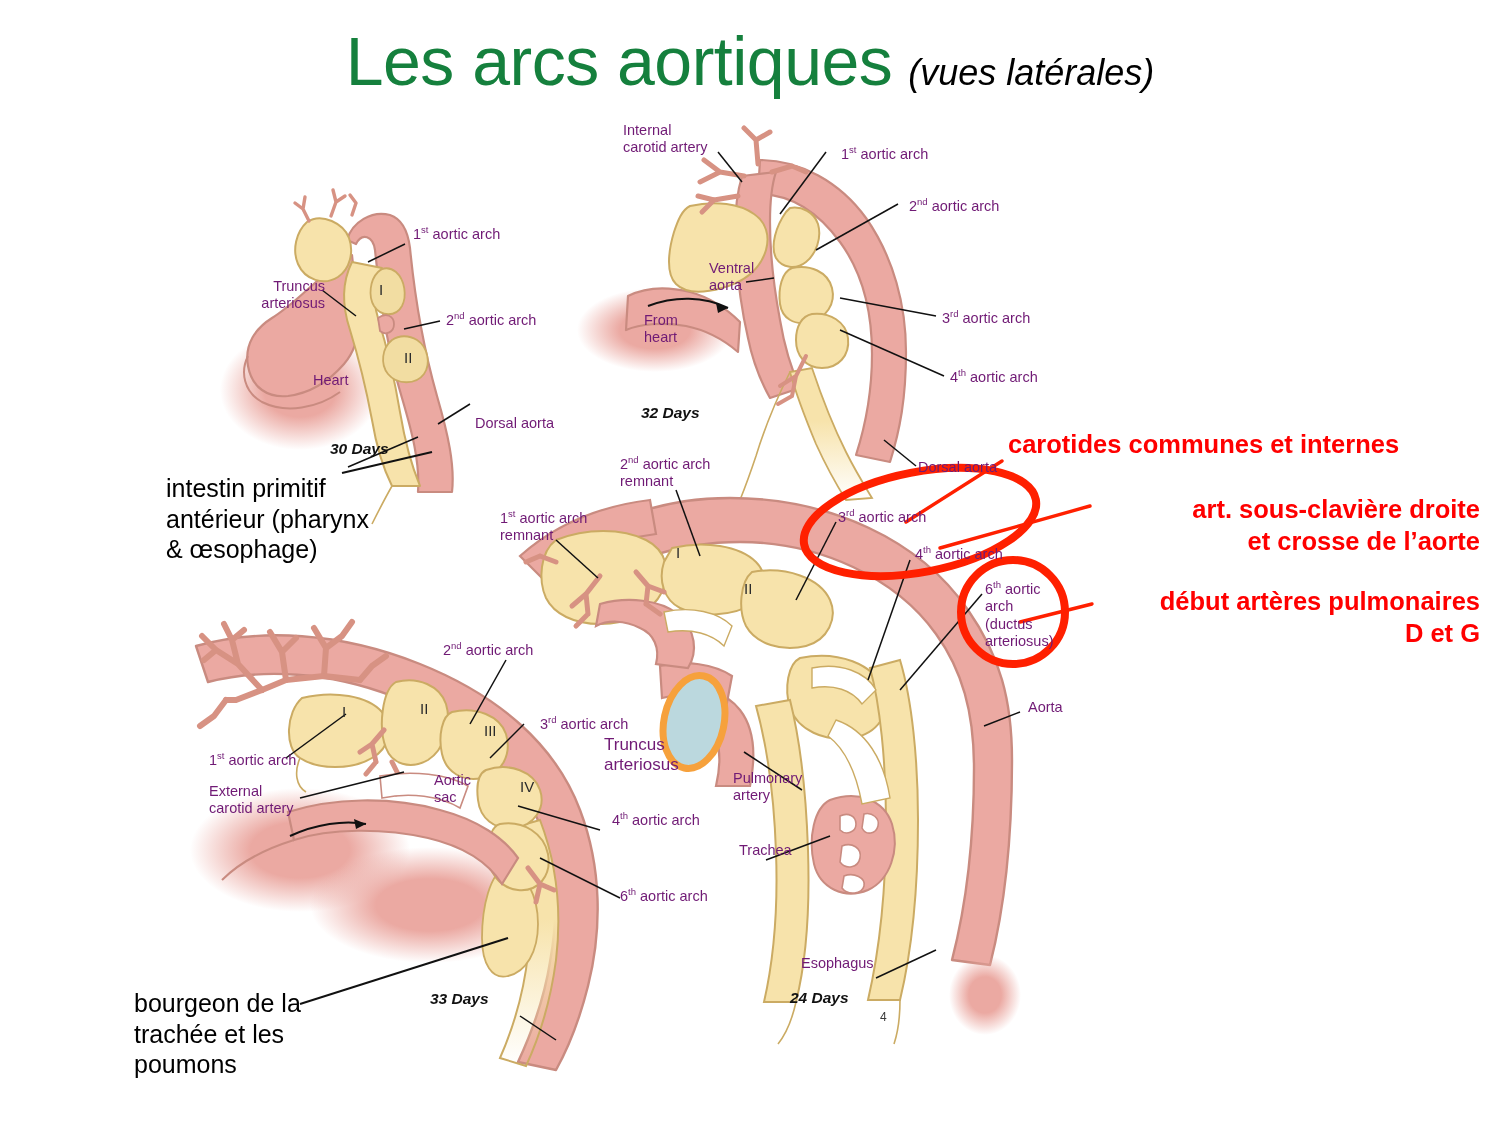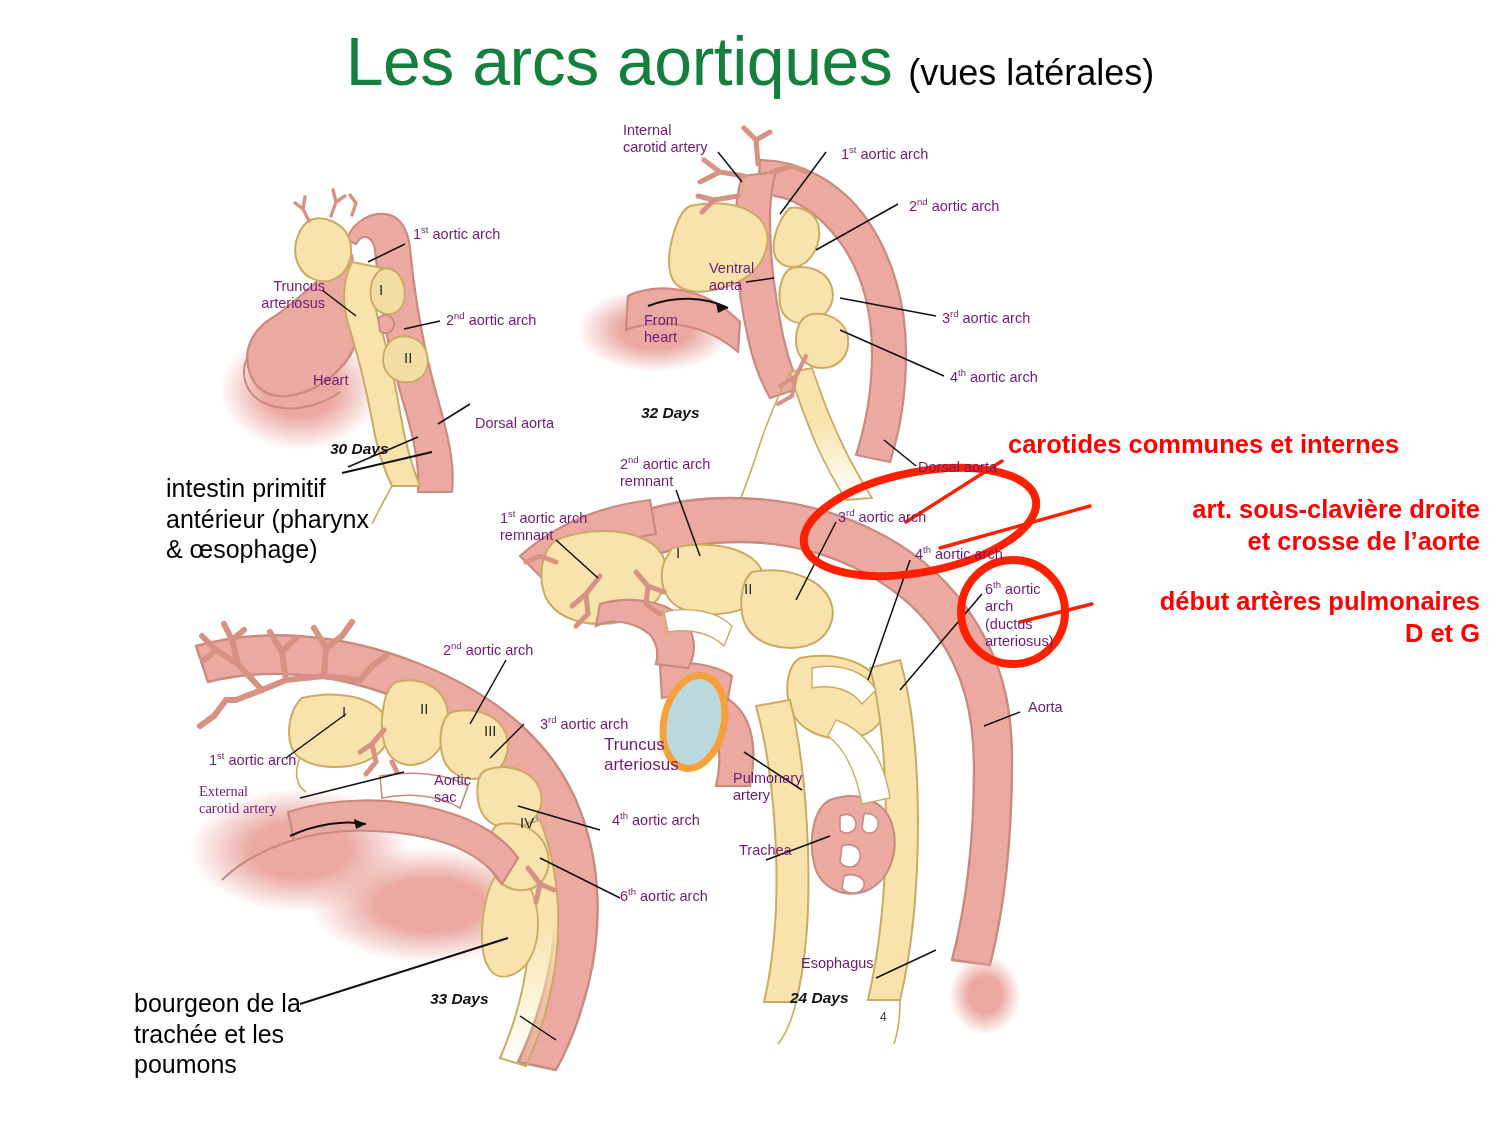--- a/index.html
+++ b/index.html
@@ -20,20 +20,21 @@
   }
   .title-main{
     font-size:68px;
     color:#15803d;
     letter-spacing:-0.5px;
     font-weight:400;
     font-family:"Liberation Sans", sans-serif;
   }
   .title-sub{
     font-size:36px;
+    font-style:italic;
     color:#000;
     font-family:"Liberation Sans", sans-serif;
     vertical-align:baseline;
   }
 
   
   .lbl{
     position:absolute;
     font-family:"Liberation Sans", sans-serif;
     font-size:14.5px;
@@ -404,29 +405,29 @@
   <div class="lbl" style="left:733px;top:770px;">Pulmonary<br>artery</div>
   <div class="lbl" style="left:739px;top:842px;">Trachea</div>
   <div class="lbl" style="left:801px;top:955px;">Esophagus</div>
   <div class="roman" style="left:676px;top:544px;">I</div>
   <div class="roman" style="left:744px;top:580px;">II</div>
   <div class="stage" style="left:790px;top:989px;">24 Days</div>
   <div class="lbl" style="left:604px;top:735px;font-size:17px;line-height:1.2;">Truncus<br>arteriosus</div>
 
   <div class="lbl" style="left:443px;top:642px;">2<sup>nd</sup> aortic arch</div>
   <div class="lbl" style="left:209px;top:752px;">1<sup>st</sup> aortic arch</div>
-  <div class="lbl" style="left:199px;top:783px;font-family:Liberation Serif, serif;">External<br>carotid artery</div>
+  <div class="lbl" style="left:209px;top:783px;">External<br>carotid artery</div>
   <div class="lbl" style="left:434px;top:772px;">Aortic<br>sac</div>
   <div class="lbl" style="left:540px;top:716px;">3<sup>rd</sup> aortic arch</div>
   <div class="lbl" style="left:612px;top:812px;">4<sup>th</sup> aortic arch</div>
   <div class="lbl" style="left:620px;top:888px;">6<sup>th</sup> aortic arch</div>
   <div class="roman" style="left:342px;top:703px;">I</div>
   <div class="roman" style="left:420px;top:700px;">II</div>
   <div class="roman" style="left:484px;top:722px;">III</div>
-  <div class="roman" style="left:520px;top:778px;margin-top:36px;">IV</div>
+  <div class="roman" style="left:520px;top:778px;">IV</div>
   <div class="stage" style="left:430px;top:990px;">33 Days</div>
 
   <div class="fr" style="left:166px;top:473px;">intestin primitif
 antérieur (pharynx
 &amp; œsophage)</div>
 
   <div class="fr" style="left:134px;top:988px;">bourgeon de la
 trachée et les
 poumons</div>
 

